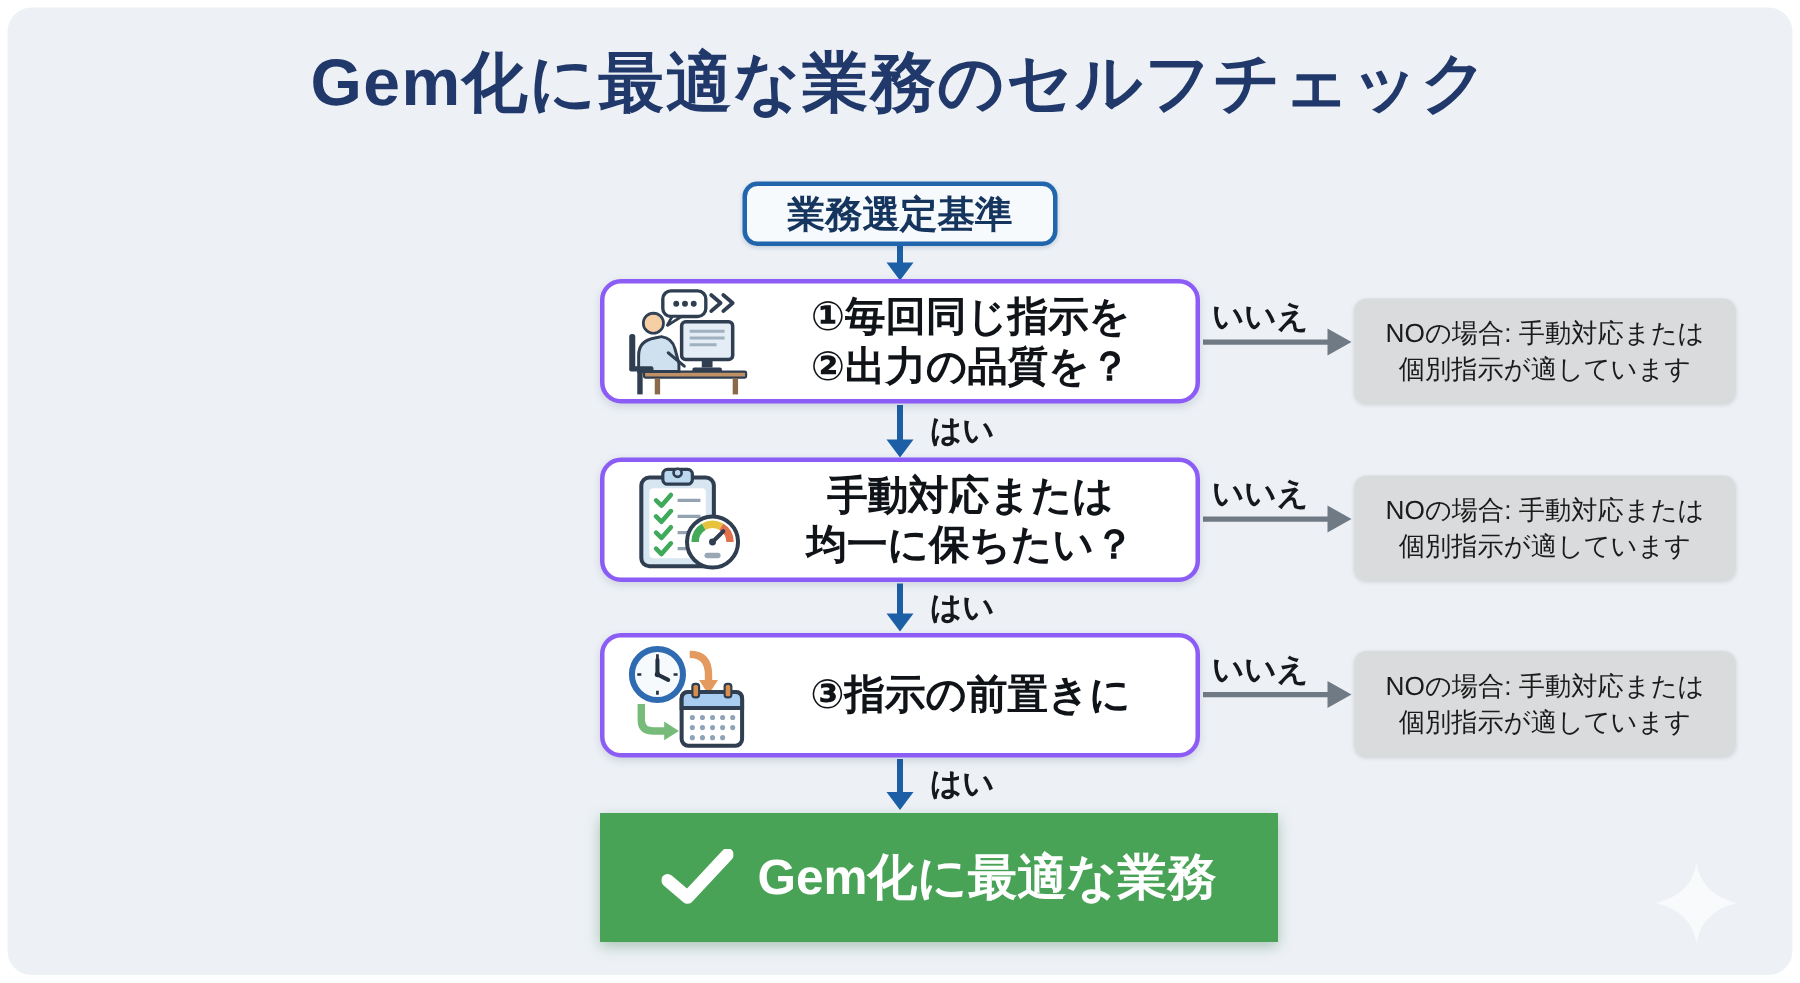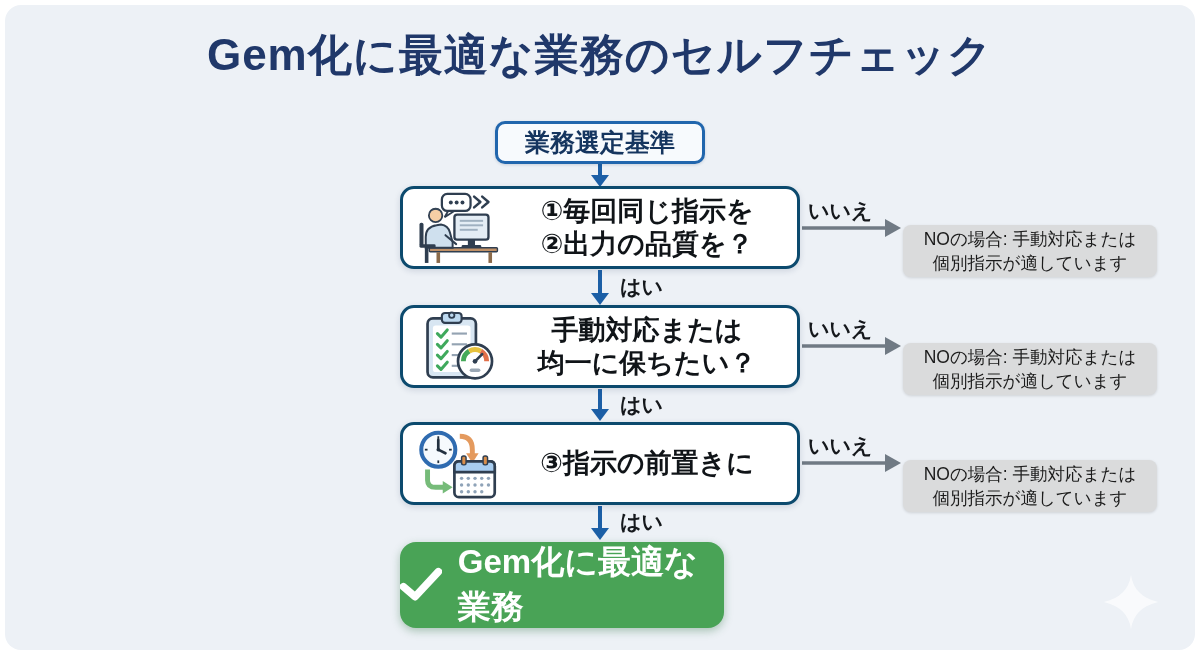--- a/index.html
+++ b/index.html
@@ -7,37 +7,37 @@
           font-family:"Liberation Sans","DejaVu Sans",sans-serif;}
   .panel{position:absolute;left:5px;top:5px;right:5px;bottom:5px;background:#edf1f6;border-radius:16px;}
   .connectors{position:absolute;left:0;top:0;width:1200px;height:655px;pointer-events:none;}
   .title{position:absolute;top:26px;left:0;width:100%;margin:0;text-align:center;
          font-size:44px;font-weight:800;color:#20386a;letter-spacing:1px;}
   .start{position:absolute;left:495px;top:109px;width:210px;height:43px;box-sizing:border-box;
          background:#f7fafd;border:3px solid #2166ad;border-radius:10px;
          display:flex;align-items:center;justify-content:center;
          font-size:25px;font-weight:700;color:#15355f;box-shadow:0 1px 3px rgba(30,60,100,.18);margin-top:12px;}
   .qbox{position:absolute;left:400px;width:400px;height:83px;box-sizing:border-box;
-        background:#ffffff;border:3px solid #0c4a6e;border-radius:14px;
+        background:#ffffff;border:3px solid #8b5cf6;border-radius:14px;
         display:flex;align-items:center;padding:0 8px 0 12px;gap:4px;
         box-shadow:0 2px 6px rgba(30,50,90,.15);}
   .q1{top:186px}.q2{top:305px}.q3{top:422px}
   .qicon{width:86px;height:72px;flex:0 0 auto;display:block;}
   .qicon svg{width:100%;height:100%;display:block;}
   .qtext{flex:1;text-align:center;font-size:27px;font-weight:700;color:#101418;line-height:1.22;}
   .lbl{position:absolute;font-size:21px;font-weight:700;color:#15181c;}
   .yes1{left:620px;top:273px}.yes2{left:620px;top:391px}.yes3{left:620px;top:508px}
   .no-lbl{width:72px;text-align:left;}
   .no1{left:808px;top:197px}.no2{left:808px;top:315px}.no3{left:808px;top:432px}
-  .nobox{position:absolute;left:903px;width:254px;height:52px;background:#dadbdc;border-radius:8px;
+  .nobox{position:absolute;left:903px;width:254px;height:70px;background:#dadbdc;border-radius:8px;
          display:flex;flex-direction:column;align-items:center;justify-content:center;
          font-size:17.5px;font-weight:500;color:#1b1b1b;line-height:1.4;
-         box-shadow:0 1px 3px rgba(0,0,0,.13);margin-top:26px;}
+         box-shadow:0 1px 3px rgba(0,0,0,.13);}
   .n1{top:199px}.n2{top:317px}.n3{top:434px}
-  .result{position:absolute;left:400px;top:542px;width:324px;height:86px;background:#49a356;border-radius:16px;
+  .result{position:absolute;left:400px;top:542px;width:452px;height:86px;background:#49a356;border-radius:0;
           display:flex;align-items:center;justify-content:center;gap:16px;
           color:#fff;font-size:33px;font-weight:800;box-shadow:0 3px 9px rgba(40,110,60,.35);}
   .check{width:48px;height:38px;display:block;}
   .sparkle{position:absolute;right:40px;bottom:24px;width:58px;height:58px;opacity:.8;}
 </style>
 </head>
 <body>
 
 <div class="canvas">
   <div class="panel"></div>

